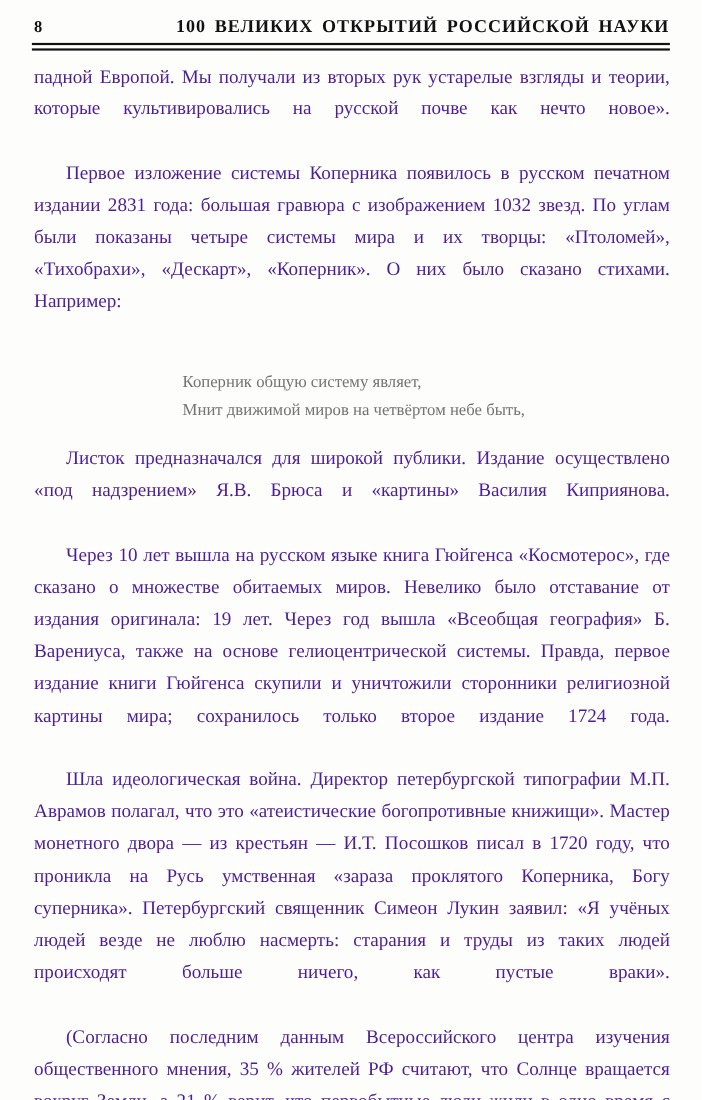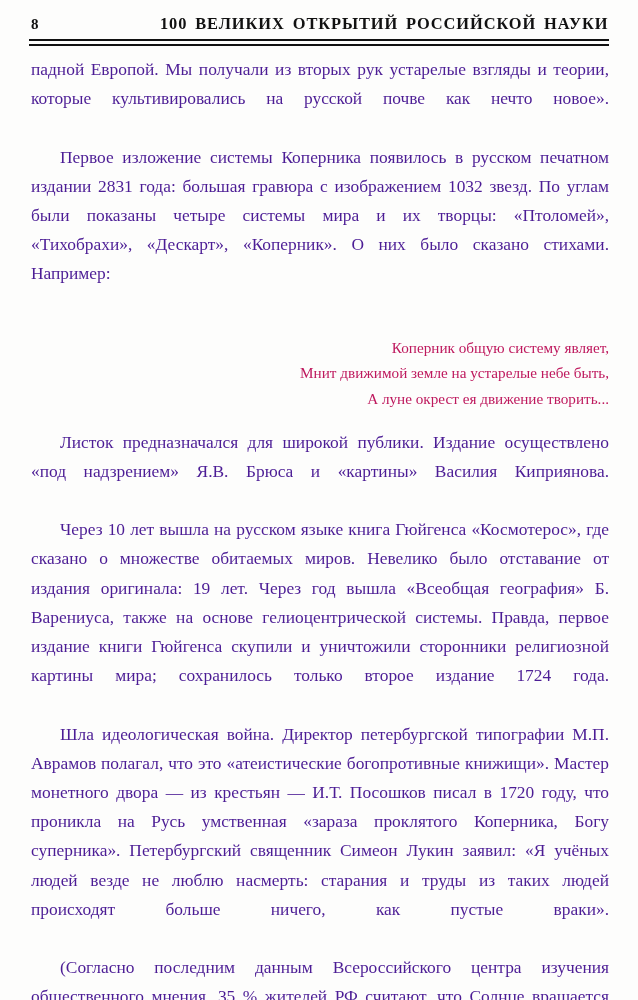--- a/index.html
+++ b/index.html
@@ -94,22 +94,21 @@
 
   
   .verse {
     margin: 0;
     padding: 17px 0 16px 135px;
   }
   .verse-line {
     font-size: 15.2px;
     line-height: 25.6px;
     white-space: nowrap;
-    color: #be185d;
-    text-align: right;
+    color: #737373;
   }
 </style>
 </head>
 <body>
 
 <div id="page">
 
   <div class="runhead">
     <span class="folio">8</span>
     <span class="runtitle">100 ВЕЛИКИХ ОТКРЫТИЙ РОССИЙСКОЙ  НАУКИ</span>
@@ -122,22 +121,21 @@
   </div>
 
   <div class="column">
 
     <p class="body">падной Европой. Мы получали из вторых рук устарелые взгляды и теории, которые культивировались на русской почве как нечто новое».</p>
 
     <p class="body indent">Первое изложение системы Коперника появилось в русском печатном издании 2831 года: большая гравюра с изображением 1032 звезд. По углам были показаны четыре системы мира и их творцы: «Птоломей», «Тихобрахи», «Дескарт», «Коперник». О них было сказано стихами. Например:</p>
 
     <div class="verse">
       <div class="verse-line">Коперник общую систему являет,</div>
-      <div class="verse-line">Мнит движимой земле на устарелые небе быть,</div>
-      <div class="verse-line">А луне окрест ея движение творить...</div>
+      <div class="verse-line">Мнит движимой миров на четвёртом небе быть,</div>
     </div>
 
     <p class="body indent">Листок предназначался для широкой публики. Издание осуществлено «под надзрением» Я.В. Брюса и «картины» Василия Киприянова.</p>
 
     <p class="body indent">Через 10 лет вышла на русском языке книга Гюйгенса «Космотерос», где сказано о множестве обитаемых миров. Невелико было отставание от издания оригинала: 19 лет. Через год вышла «Всеобщая география» Б. Варениуса, также на основе гелиоцентрической системы. Правда, первое издание книги Гюйгенса скупили и уничтожили сторонники религиозной картины мира; сохранилось только второе издание 1724 года.</p>
 
     <p class="body indent">Шла идеологическая война. Директор петербургской типографии М.П. Аврамов полагал, что это «атеистические богопротивные книжищи». Мастер монетного двора — из крестьян — И.Т. Посошков писал в 1720 году, что проникла на Русь умственная «зараза проклятого Коперника, Богу суперника». Петербургский священник Симеон Лукин заявил: «Я учёных людей везде не люблю насмерть: старания и труды из таких людей происходят больше ничего, как пустые враки».</p>
 
     <p class="body indent">(Согласно последним данным Всероссийского центра изучения общественного мнения, 35 % жителей РФ считают, что Солнце вращается вокруг Земли, а 21 % верит, что первобытные люди жили в одно время с динозаврами; опросили 1,6 тысячи человек.)</p>
 

